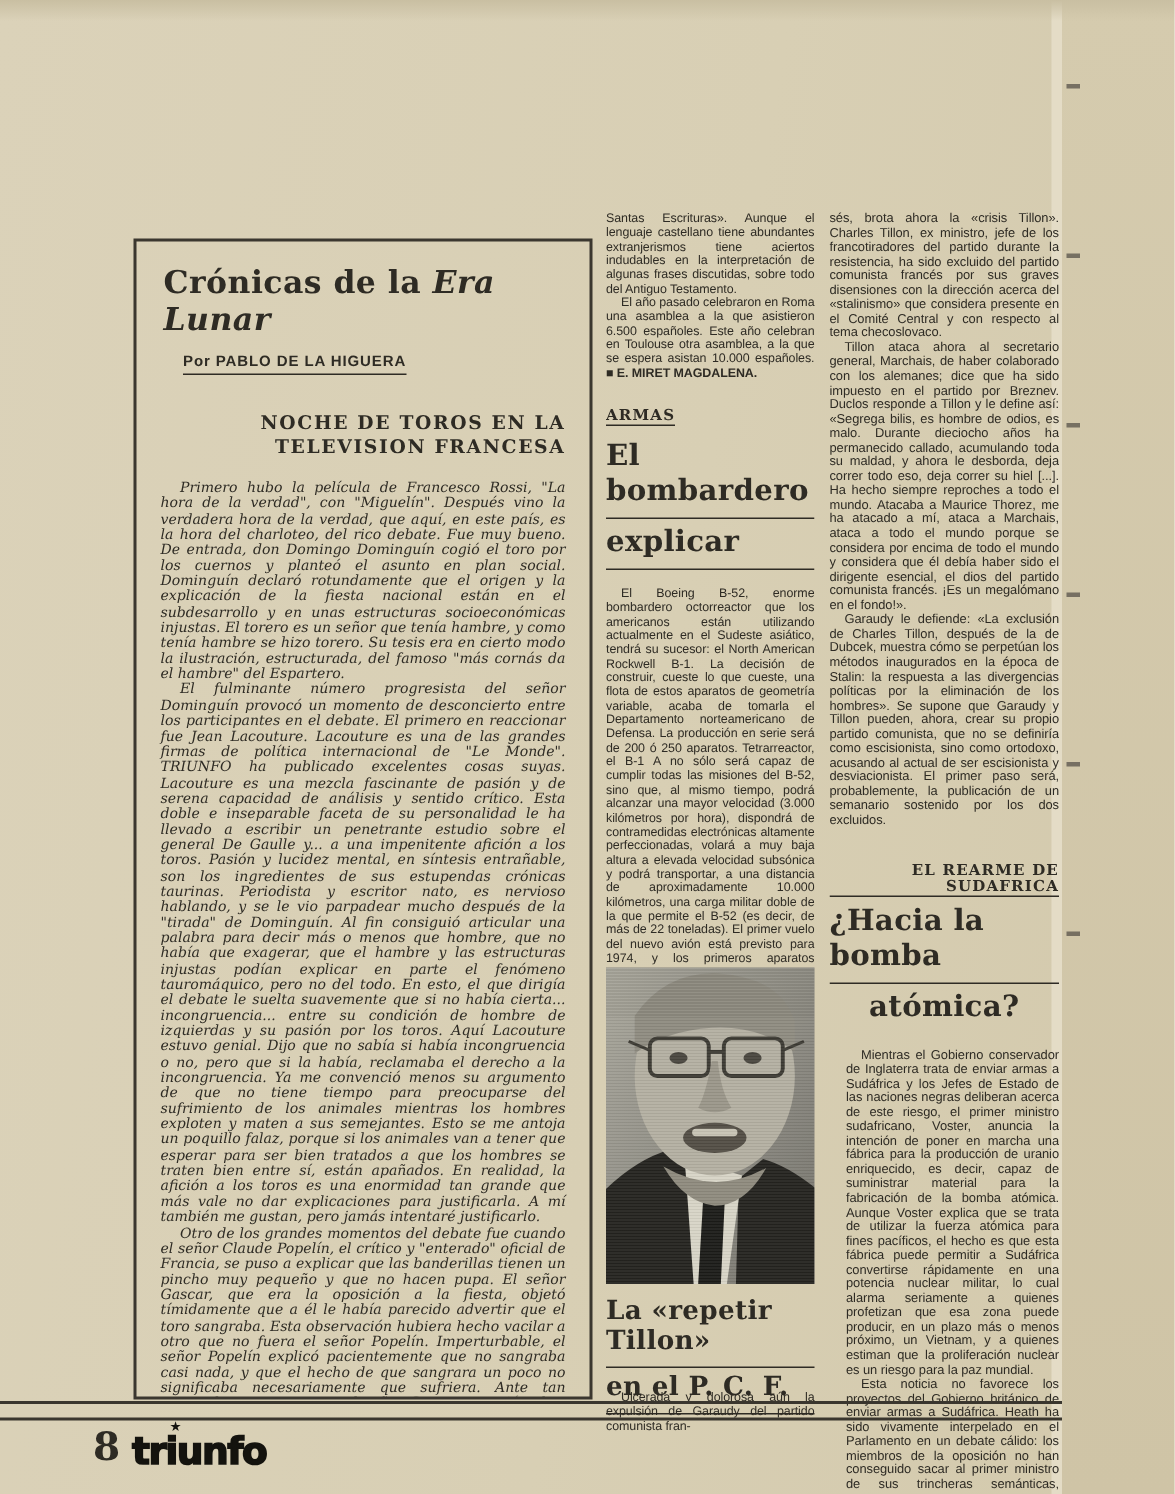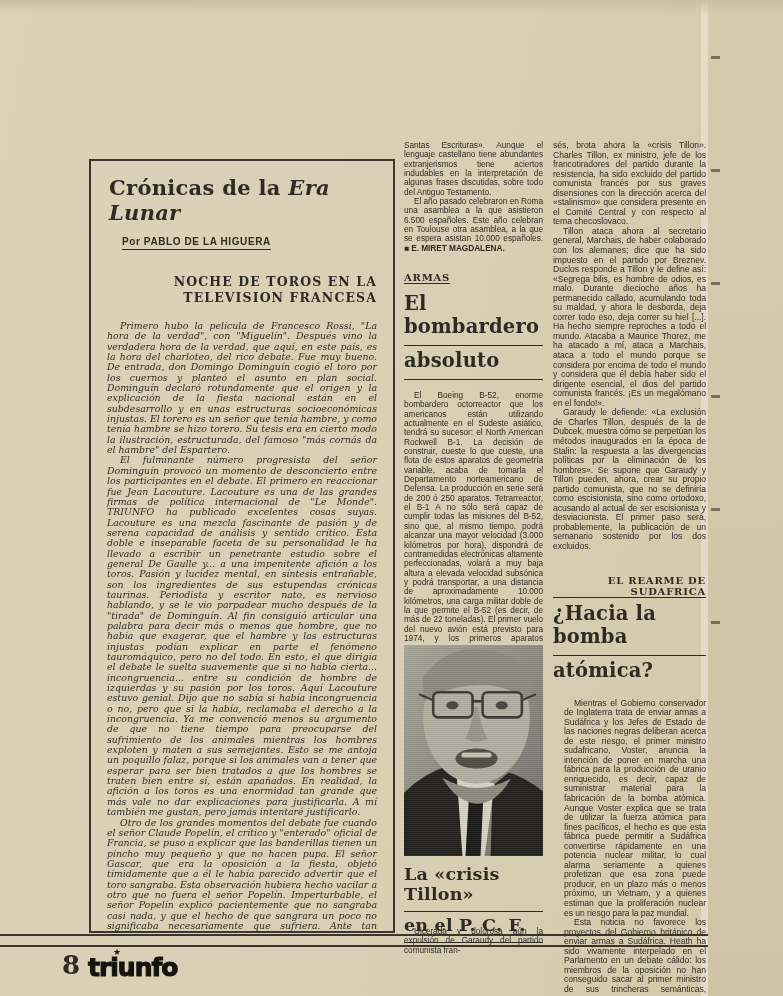--- a/index.html
+++ b/index.html
@@ -32,21 +32,21 @@
   
   .mid-top{position:absolute;left:404px;top:141px;width:139px;}
   .sans-body p{font-size:8.3px;line-height:9.35px;text-align:justify;margin:0;letter-spacing:-.05px;}
   .sans-body p.ind{text-indent:10px;}
   .sig{font-weight:bold;}
 
   .kicker{display:inline-block;font-family:"DejaVu Serif",serif;font-weight:bold;font-size:10px;
     letter-spacing:.8px;border-bottom:1.5px solid #2e2b24;padding-bottom:0;}
   .headline{font-family:"DejaVu Serif",serif;font-weight:bold;font-size:19.5px;letter-spacing:.2px;}
   .headline .hl-line{display:block;border-bottom:1.5px solid #2e2b24;padding:3px 0 7px 0;}
-  .headline .hl-line.no-rule{border-bottom:none;}
+  .headline .hl-line.no-rule{border-bottom:none;text-align:center;}
 
   .armas-block{position:absolute;left:404px;top:267px;width:139px;height:376px;overflow:hidden;}
   .armas-block .sans-body{margin-top:11px;}
 
   .photo{position:absolute;left:404px;top:645px;width:139px;height:211px;overflow:hidden;background:#8e8c84;}
   .photo svg{display:block;width:100%;height:100%;}
   .photo::after{content:"";position:absolute;inset:0;
     background:repeating-linear-gradient(0deg,rgba(255,255,255,.05) 0 1px,rgba(0,0,0,.05) 1px 2px);pointer-events:none;}
 
   .tillon-head{position:absolute;left:404px;top:861px;width:139px;}
@@ -99,21 +99,21 @@
 
 <div class="mid-top sans-body">
   <p>Santas Escrituras». Aunque el lenguaje castellano tiene abundantes extranjerismos tiene aciertos indudables en la interpretación de algunas frases discutidas, sobre todo del Antiguo Testamento.</p>
   <p class="ind"><span>El año pasado celebraron en Roma una asamblea a la que asistieron 6.500 españoles. Este año celebran en Toulouse otra asamblea, a la que se espera asistan 10.000 españoles.</span> <span class="sig">■ E. MIRET MAGDALENA.</span></p>
 </div>
 
 <div class="armas-block">
   <div class="kicker">ARMAS</div>
   <h2 class="headline" style="margin:4px 0 0 0;">
     <span class="hl-line">El bombardero</span>
-    <span class="hl-line">absoluto</span>
+    <span class="hl-line">explicar</span>
   </h2>
   <div class="sans-body">
     <p class="ind">El Boeing B-52, enorme bombardero octorreactor que los americanos están utilizando actualmente en el Sudeste asiático, tendrá su sucesor: el North American Rockwell B-1. La decisión de construir, cueste lo que cueste, una flota de estos aparatos de geometría variable, acaba de tomarla el Departamento norteamericano de Defensa. La producción en serie será de 200 ó 250 aparatos. Tetrarreactor, el B-1 A no sólo será capaz de cumplir todas las misiones del B-52, sino que, al mismo tiempo, podrá alcanzar una mayor velocidad (3.000 kilómetros por hora), dispondrá de contramedidas electrónicas altamente perfeccionadas, volará a muy baja altura a elevada velocidad subsónica y podrá transportar, a una distancia de aproximadamente 10.000 kilómetros, una carga militar doble de la que permite el B-52 (es decir, de más de 22 toneladas). El primer vuelo del nuevo avión está previsto para 1974, y los primeros aparatos producidos en serie saldrán de las factorías de Los Angeles en 1978.</p>
   </div>
 </div>
 
 <div class="photo">
   <svg viewBox="0 0 138 210" preserveAspectRatio="none">
     <defs>
       <linearGradient id="bgppl" x1="0" y1="0" x2="1" y2="1">
@@ -137,21 +137,21 @@
     <ellipse cx="97" cy="60" rx="6" ry="4" fill="#49463e"></ellipse>
     <path d="M70 62 Q66 84 61 93 Q72 99 83 93 Q76 82 74 62 Z" fill="#9a9689"></path>
     <ellipse cx="72" cy="113" rx="21" ry="10" fill="#524d44"></ellipse>
     <rect x="57" y="107" width="30" height="5" rx="2.5" fill="#c7c3b4"></rect>
     <path d="M38 132 Q72 152 106 133 Q92 158 72 158 Q52 156 38 132 Z" fill="#8e8a7d"></path>
   </svg>
 </div>
 
 <div class="tillon-head">
   <h2 class="headline" style="margin:0;">
-    <span class="hl-line">La «crisis Tillon»</span>
+    <span class="hl-line">La «repetir Tillon»</span>
     <span class="hl-line">en el P. C. F.</span>
   </h2>
 </div>
 
 <div class="tillon-lead sans-body">
   <p class="ind">Ulcerada y dolorosa aún la expulsión de Garaudy del partido comunista fran-</p>
 </div>
 
 <div class="right-col">
   <div class="sans-body">

